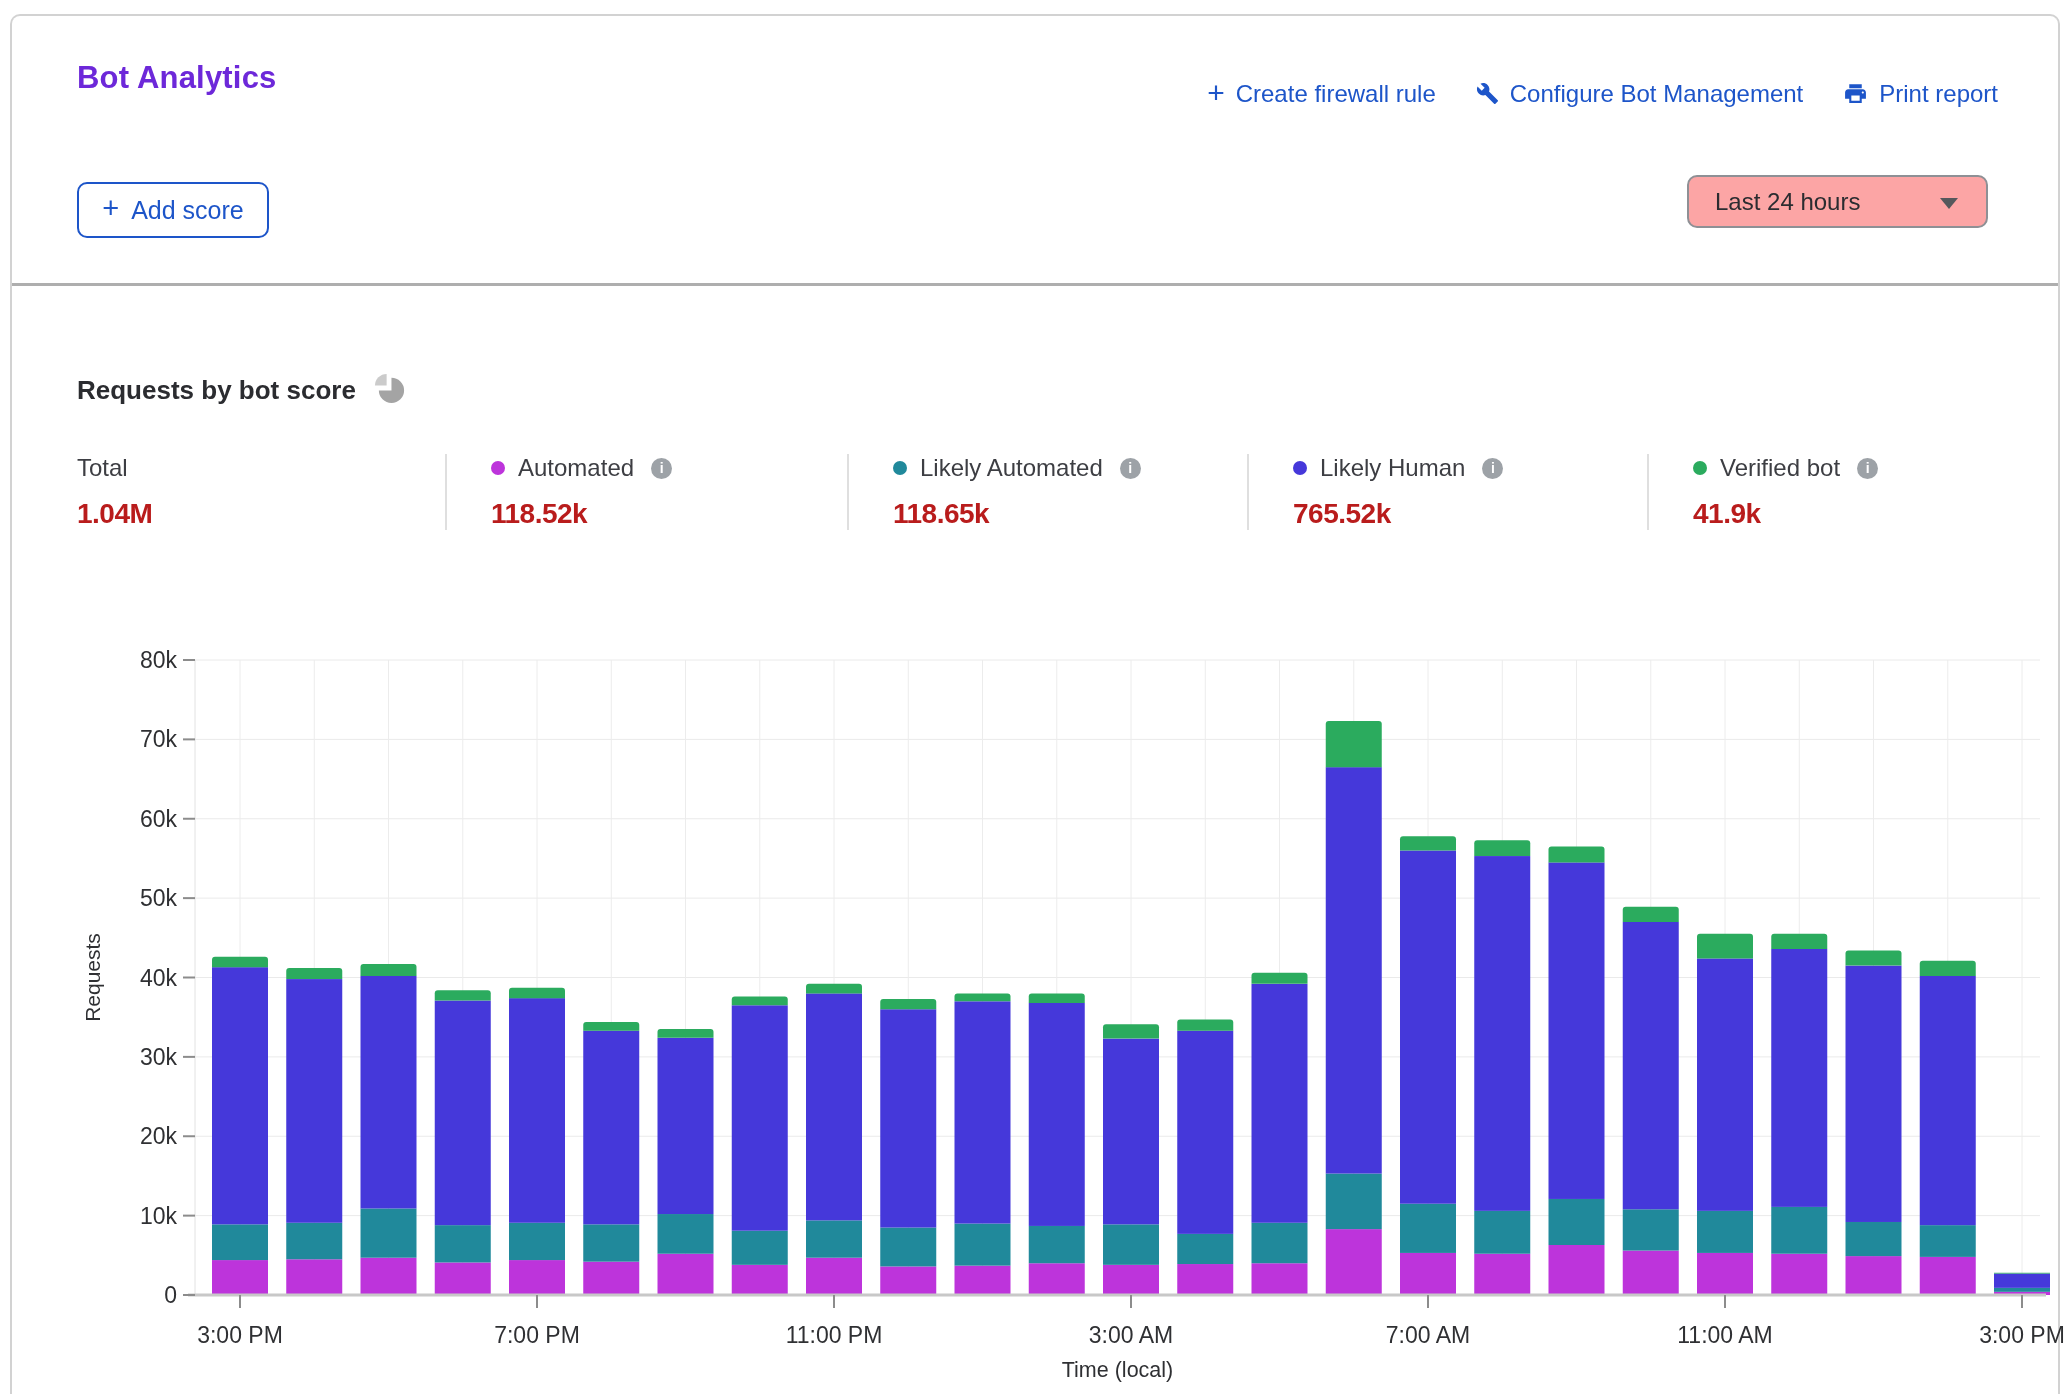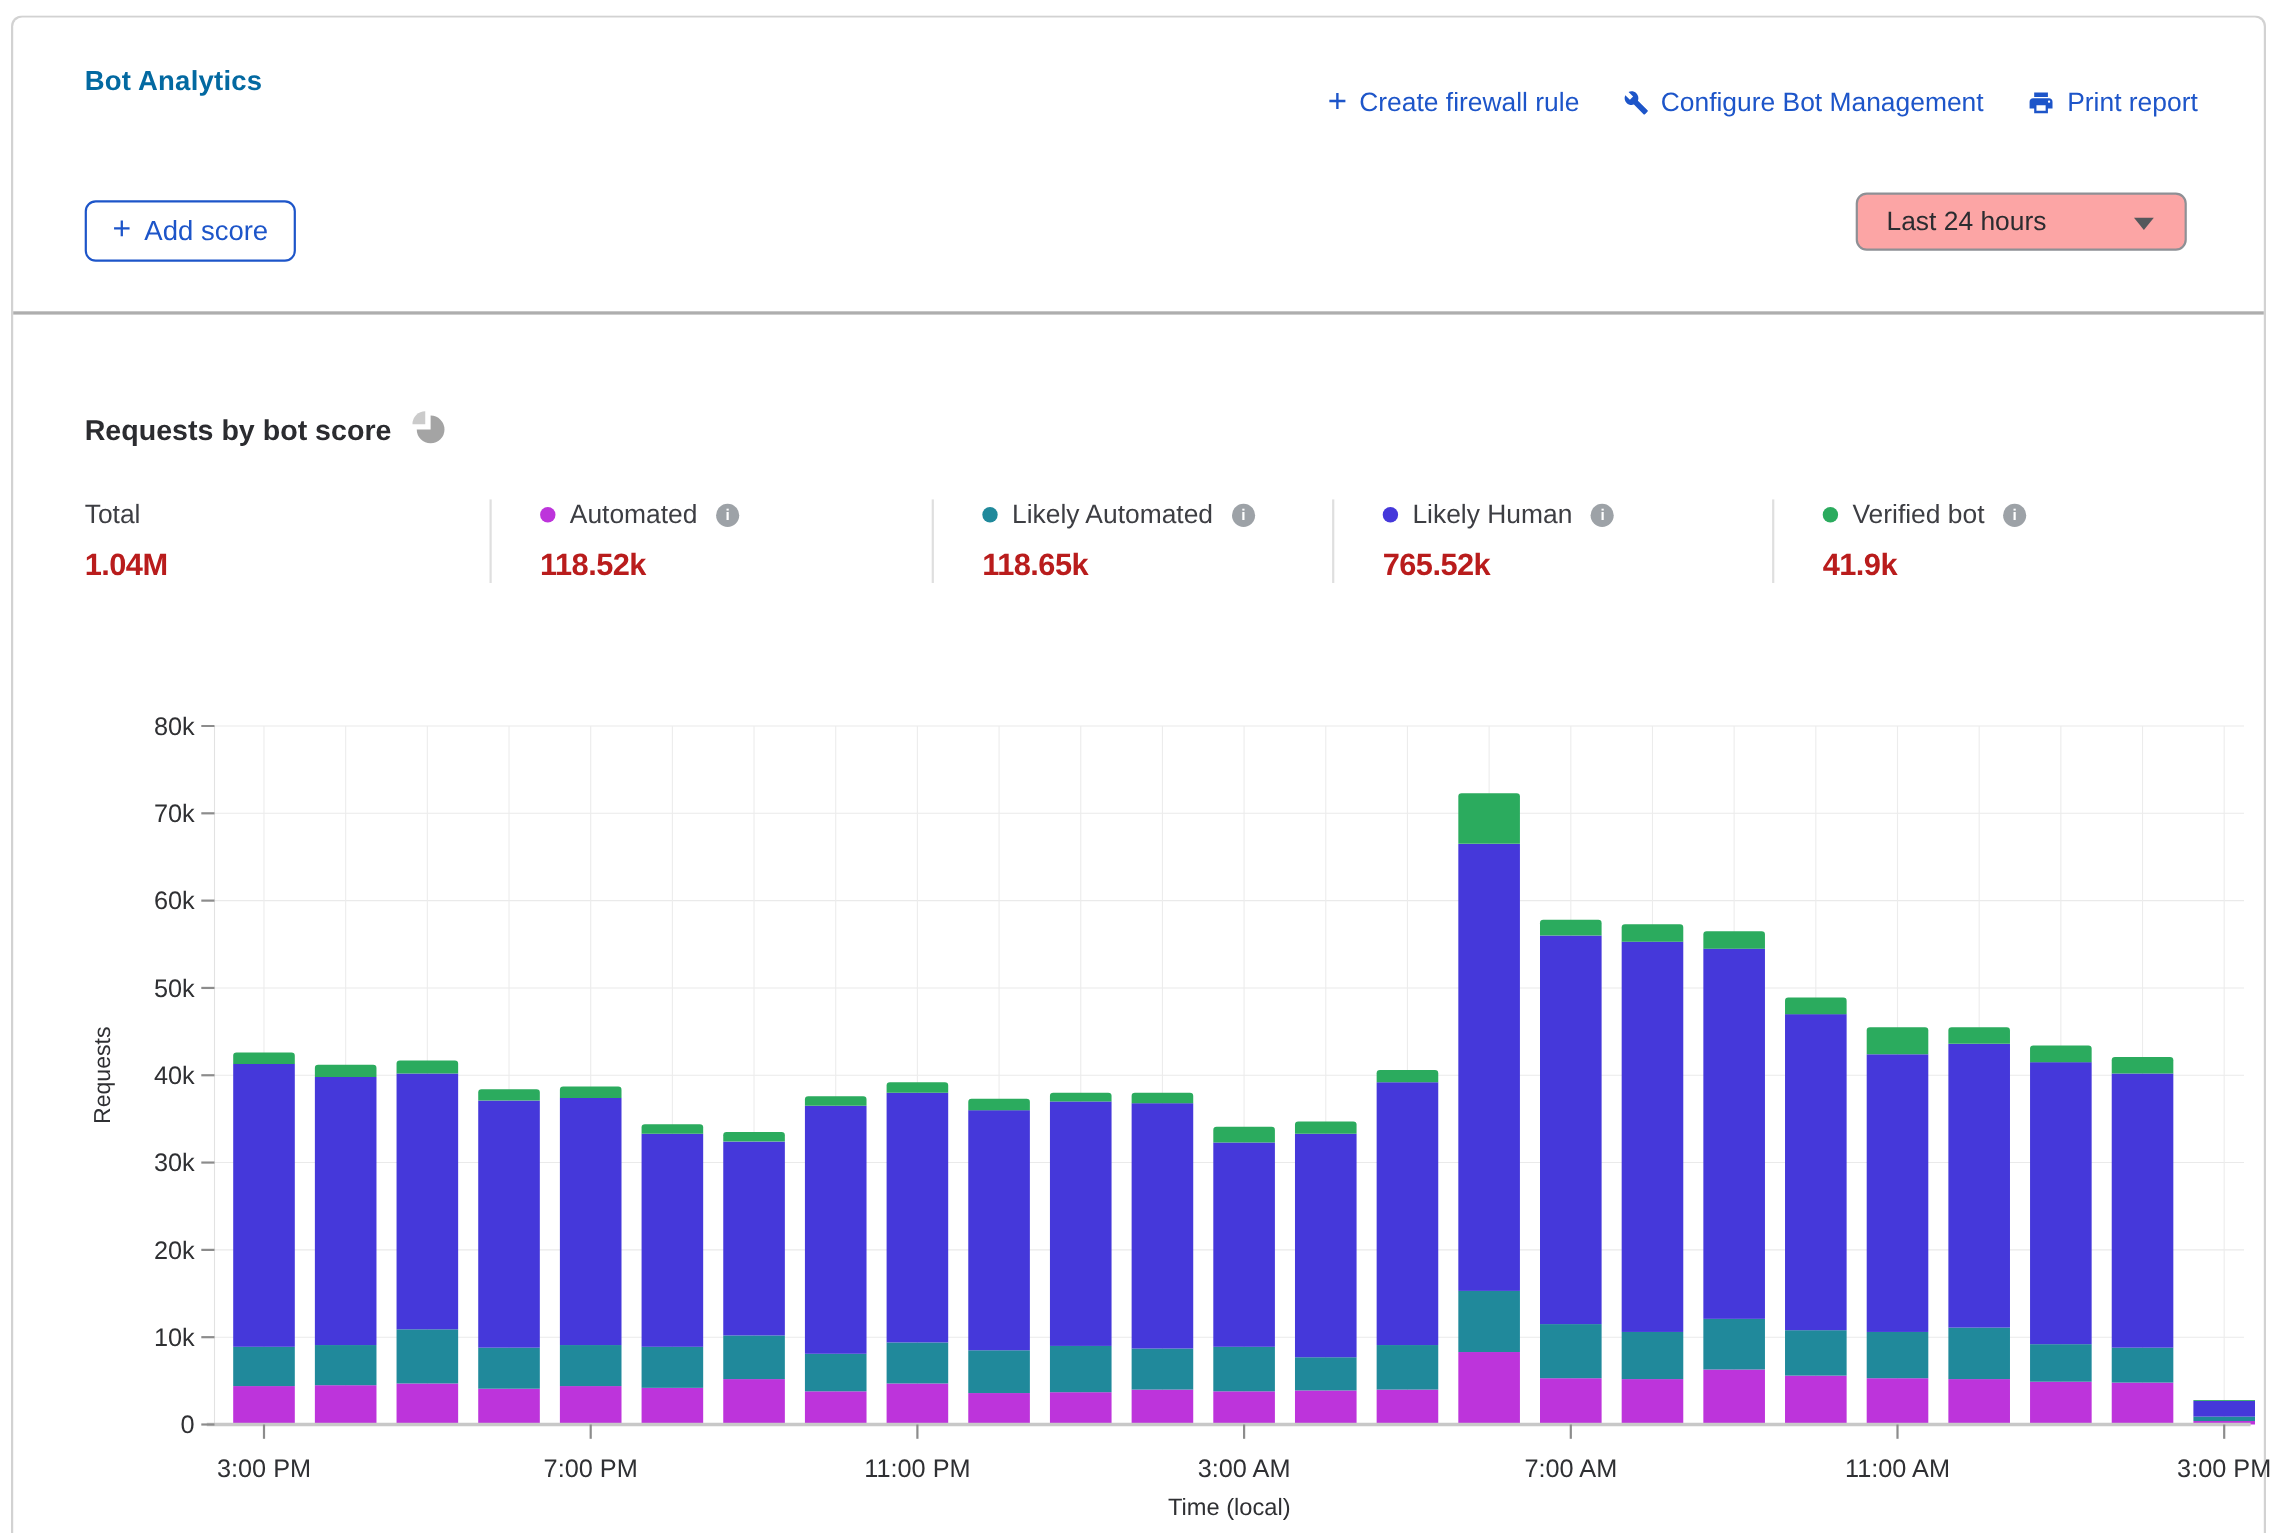--- a/index.html
+++ b/index.html
@@ -1,20 +1,20 @@
 <!DOCTYPE html>
 <html><head>
 <meta charset="utf-8">
 <style>
   html,body{margin:0;padding:0;background:#ffffff;}
   body{width:2070px;height:1394px;position:relative;overflow:hidden;
        font-family:"Liberation Sans",sans-serif;color:#26272b;}
   .card{position:absolute;left:10px;top:14px;width:2046px;height:1380px;
         border:2px solid #d2d2d2;border-bottom:none;border-radius:10px 10px 0 0;background:#fff;}
-  .page-title{position:absolute;left:65px;top:44px;font-size:25px;font-weight:700;color:#0369a1;letter-spacing:.2px;}
+  .page-title{position:absolute;left:65px;top:44px;font-size:31px;font-weight:700;color:#6d28d9;letter-spacing:.2px;}
   .actions{position:absolute;right:60px;top:62px;display:flex;gap:40px;align-items:center;}
   .action{display:flex;align-items:center;gap:11px;color:#1d55c9;font-size:24px;cursor:pointer;text-decoration:none;}
   .action .plus{font-size:30px;font-weight:500;line-height:1;margin-top:-3px;}
   .action svg{display:block;}
   .add-filter{position:absolute;left:65px;top:166px;width:192px;height:56px;border:2px solid #1d55c9;border-radius:10px;
         background:#fff;color:#1d55c9;font-size:25px;display:flex;align-items:center;justify-content:center;gap:12px;cursor:pointer;
         font-family:"Liberation Sans",sans-serif;}
   .add-filter .plus{font-size:29px;font-weight:500;margin-top:-3px;}
   .time-range{position:absolute;right:70px;top:159px;width:301px;height:53px;border:2px solid #8e9095;border-radius:10px;
         background:#fca5a5;display:flex;align-items:center;box-sizing:border-box;padding-left:26px;font-size:24px;color:#2b2c30;cursor:pointer;}
@@ -90,21 +90,21 @@
         <div class="stat-value">1.04M</div>
       </div>
       <div class="stat" style="width: 402px;">
         <div class="stat-head">
           <span class="dot" style="background:#bd34db"></span>
           <span class="stat-label">Automated</span>
           <span class="info">i</span>
         </div>
         <div class="stat-value">118.52k</div>
       </div>
-      <div class="stat" style="width: 364px;">
+      <div class="stat" style="width: 400px;">
         <div class="stat-head">
           <span class="dot" style="background:#20899b"></span>
           <span class="stat-label">Likely Automated</span>
           <span class="info">i</span>
         </div>
         <div class="stat-value">118.65k</div>
       </div>
       <div class="stat" style="width: 400px;">
         <div class="stat-head">
           <span class="dot" style="background:#4538da"></span>

